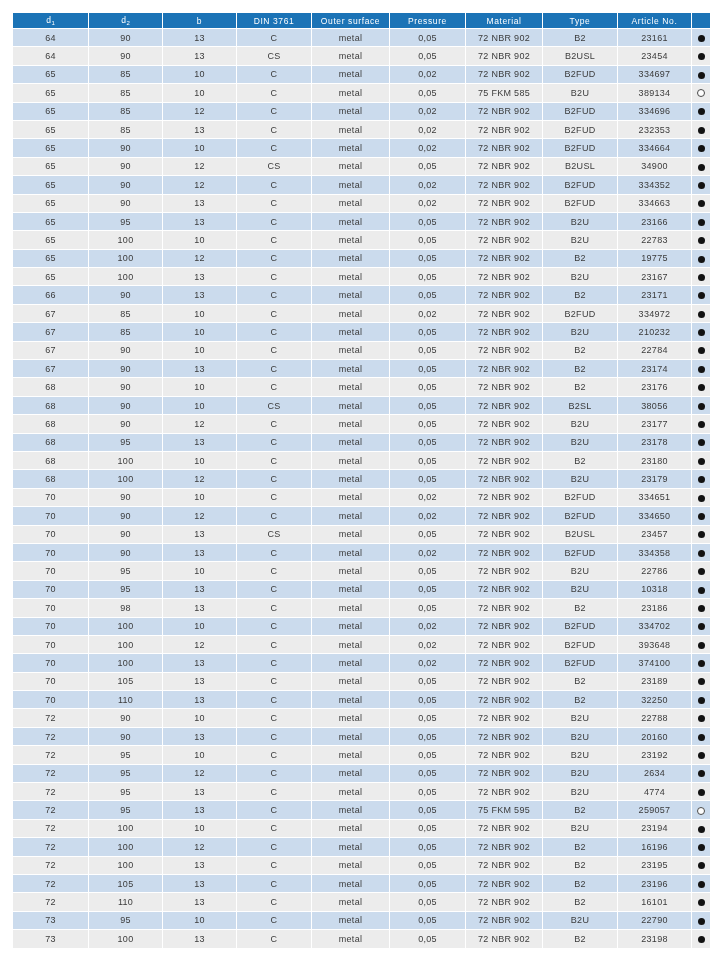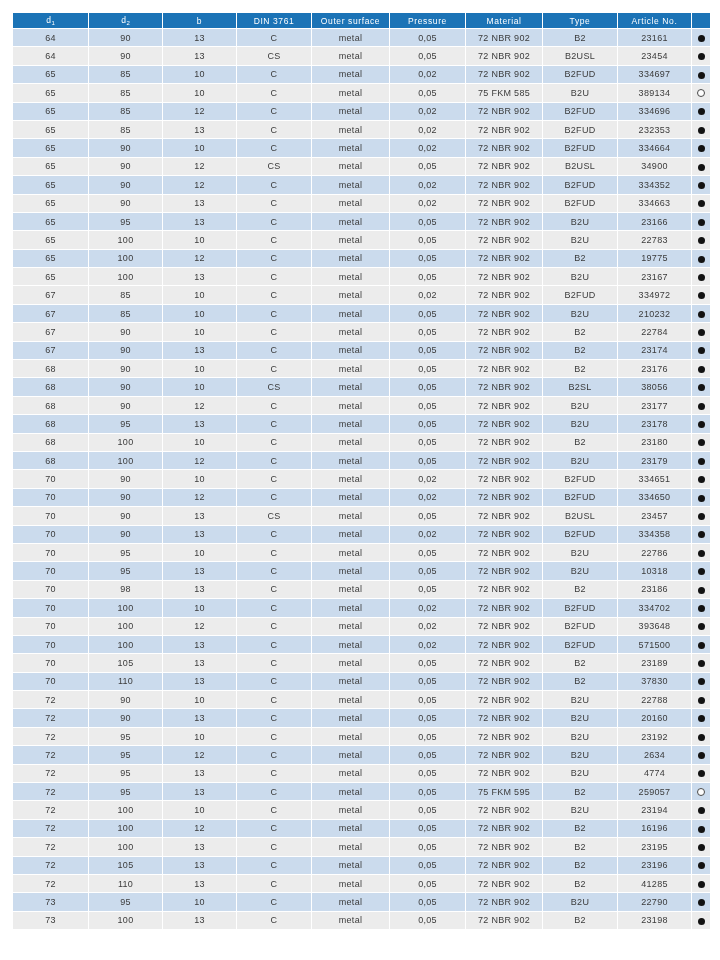--- a/index.html
+++ b/index.html
@@ -272,20 +272,32 @@
           <td>100</td>
           <td>13</td>
           <td>C</td>
           <td>metal</td>
           <td>0,05</td>
           <td>72 NBR 902</td>
           <td>B2U</td>
           <td>23167</td>
           <td class="dot-cell"><span class="dot filled"></span></td>
         </tr>
+        <tr class="alt-blue">
+          <td>66</td>
+          <td>90</td>
+          <td>13</td>
+          <td>C</td>
+          <td>metal</td>
+          <td>0,05</td>
+          <td>72 NBR 902</td>
+          <td>B2</td>
+          <td>23171</td>
+          <td class="dot-cell"><span class="dot filled"></span></td>
+        </tr>
         <tr class="alt-gray">
           <td>67</td>
           <td>85</td>
           <td>10</td>
           <td>C</td>
           <td>metal</td>
           <td>0,02</td>
           <td>72 NBR 902</td>
           <td>B2FUD</td>
           <td>334972</td>
@@ -509,21 +521,21 @@
         </tr>
         <tr class="alt-blue">
           <td>70</td>
           <td>100</td>
           <td>13</td>
           <td>C</td>
           <td>metal</td>
           <td>0,02</td>
           <td>72 NBR 902</td>
           <td>B2FUD</td>
-          <td>571500</td>
+          <td>374100</td>
           <td class="dot-cell"><span class="dot filled"></span></td>
         </tr>
         <tr class="alt-gray">
           <td>70</td>
           <td>105</td>
           <td>13</td>
           <td>C</td>
           <td>metal</td>
           <td>0,05</td>
           <td>72 NBR 902</td>
@@ -533,21 +545,21 @@
         </tr>
         <tr class="alt-blue">
           <td>70</td>
           <td>110</td>
           <td>13</td>
           <td>C</td>
           <td>metal</td>
           <td>0,05</td>
           <td>72 NBR 902</td>
           <td>B2</td>
-          <td>37830</td>
+          <td>32250</td>
           <td class="dot-cell"><span class="dot filled"></span></td>
         </tr>
         <tr class="alt-gray">
           <td>72</td>
           <td>90</td>
           <td>10</td>
           <td>C</td>
           <td>metal</td>
           <td>0,05</td>
           <td>72 NBR 902</td>
@@ -665,21 +677,21 @@
         </tr>
         <tr class="alt-gray">
           <td>72</td>
           <td>110</td>
           <td>13</td>
           <td>C</td>
           <td>metal</td>
           <td>0,05</td>
           <td>72 NBR 902</td>
           <td>B2</td>
-          <td>41285</td>
+          <td>16101</td>
           <td class="dot-cell"><span class="dot filled"></span></td>
         </tr>
         <tr class="alt-blue">
           <td>73</td>
           <td>95</td>
           <td>10</td>
           <td>C</td>
           <td>metal</td>
           <td>0,05</td>
           <td>72 NBR 902</td>

